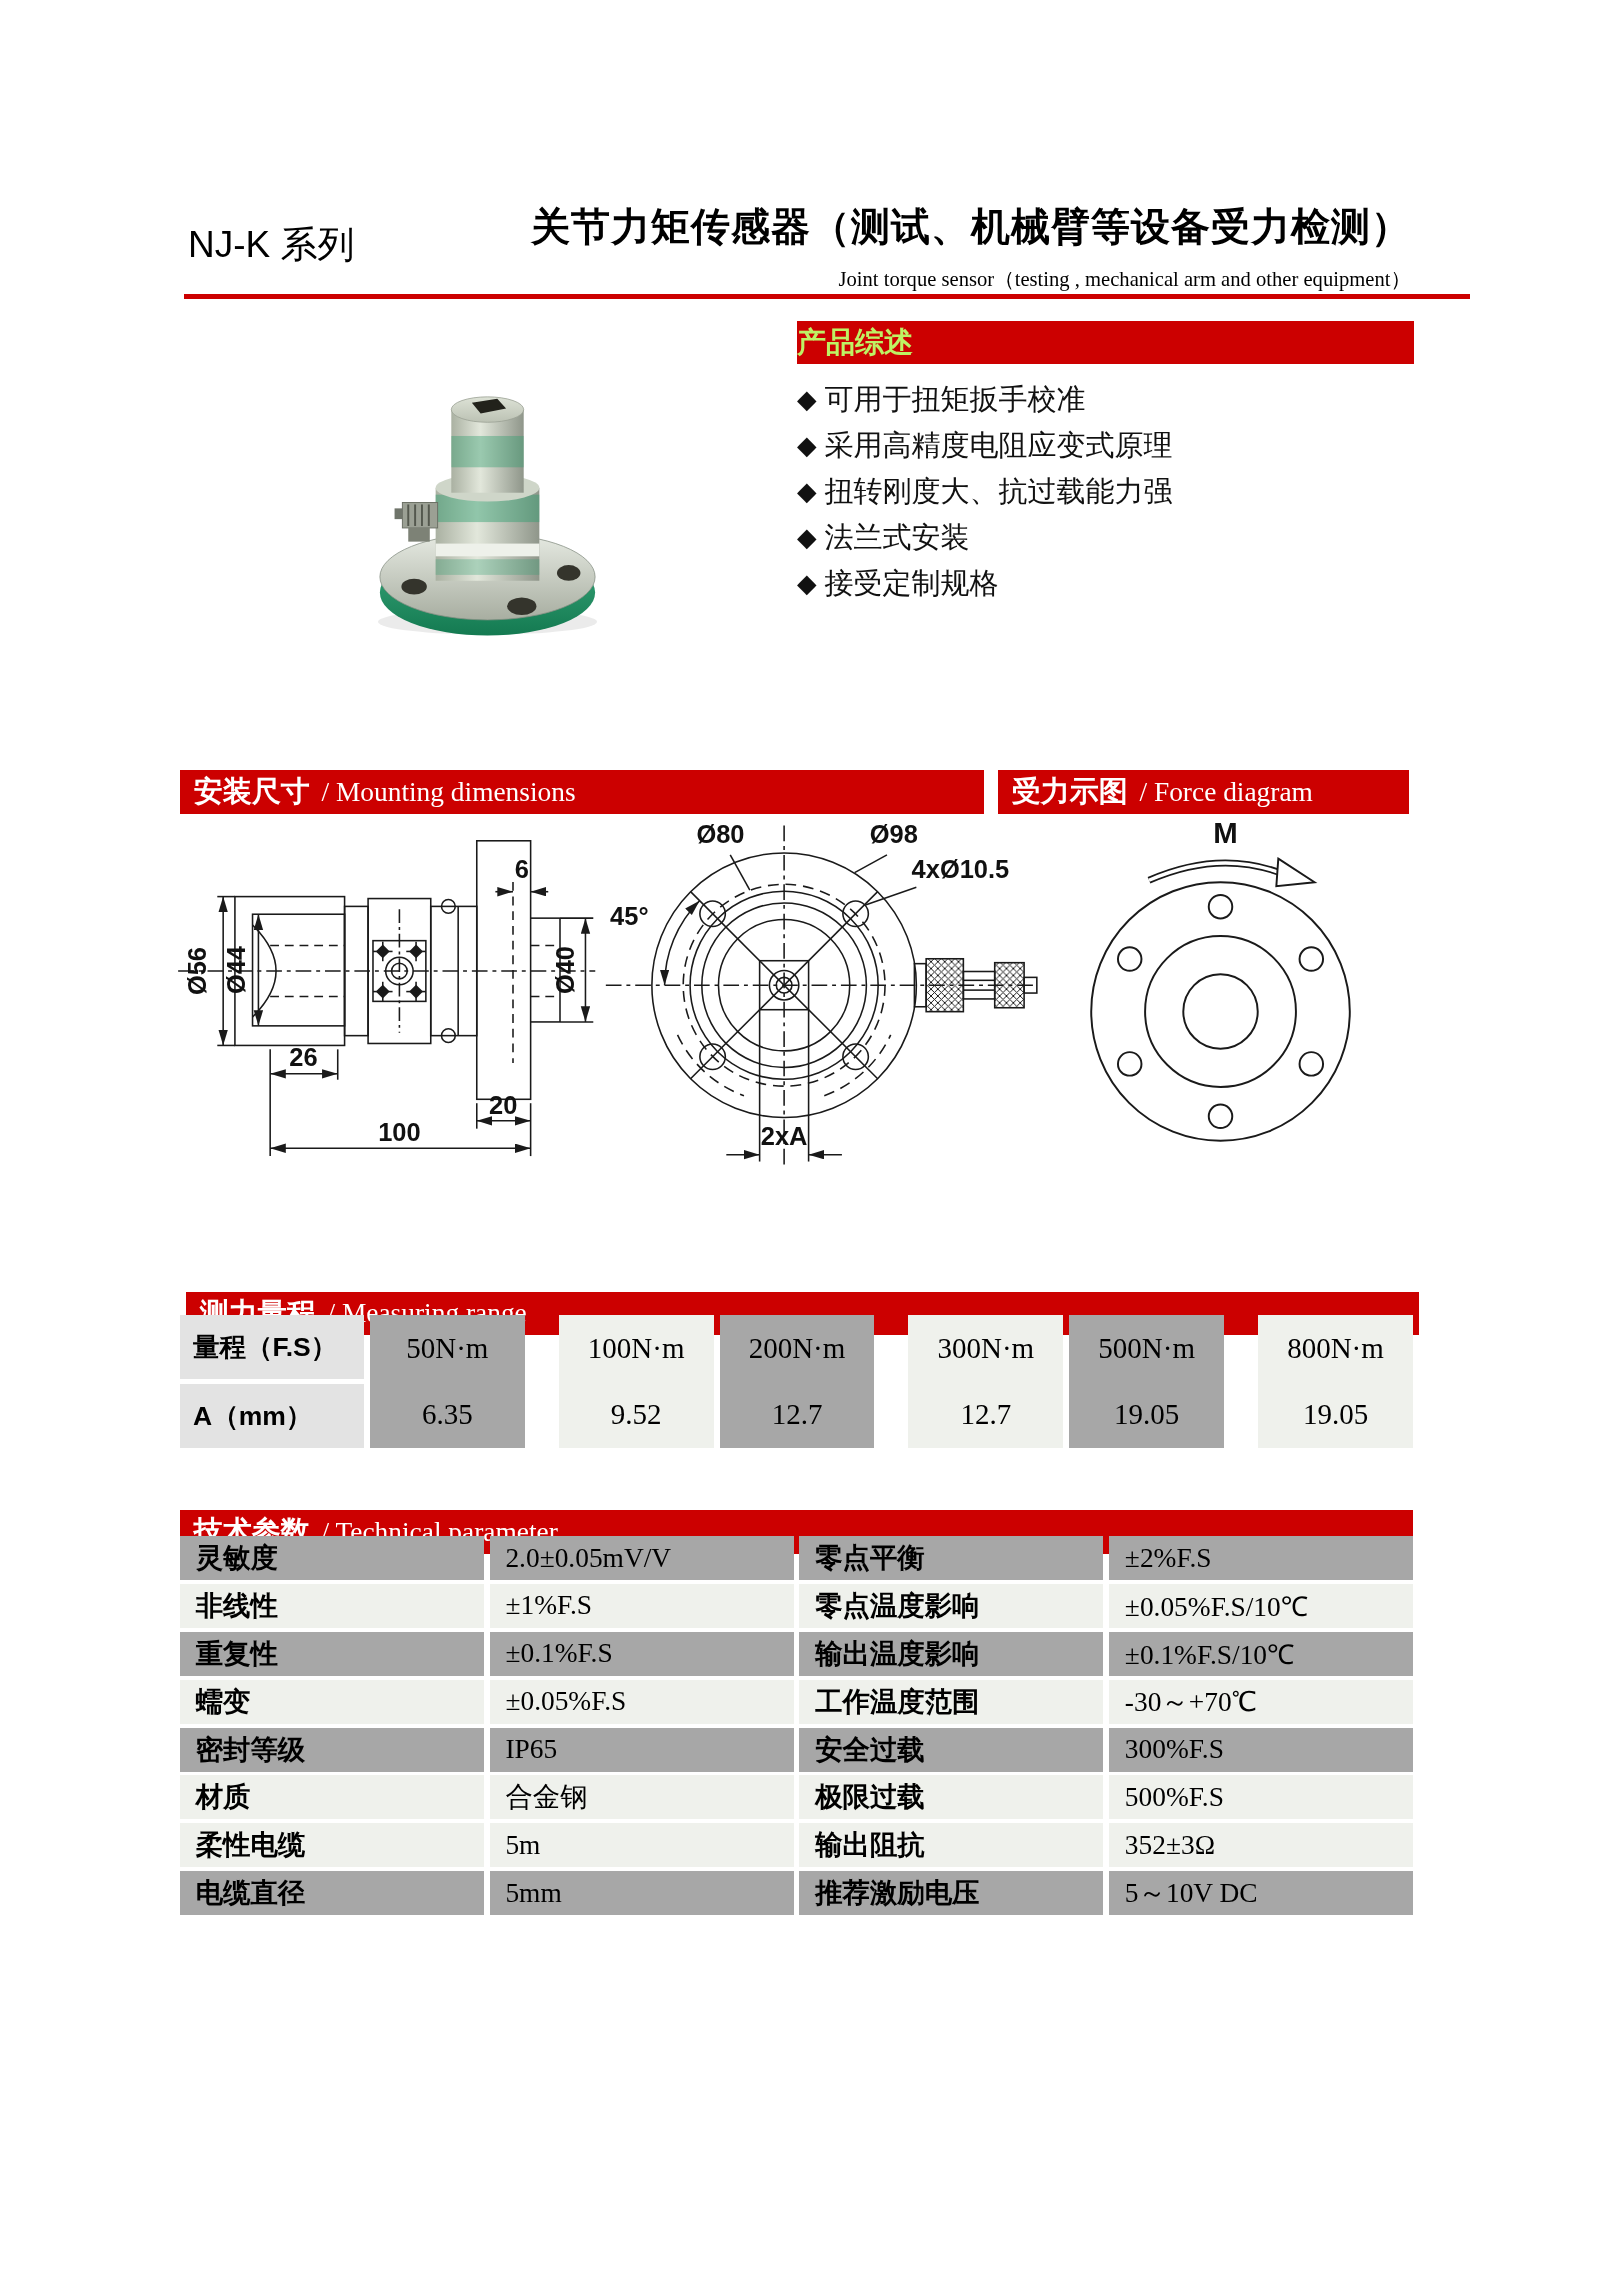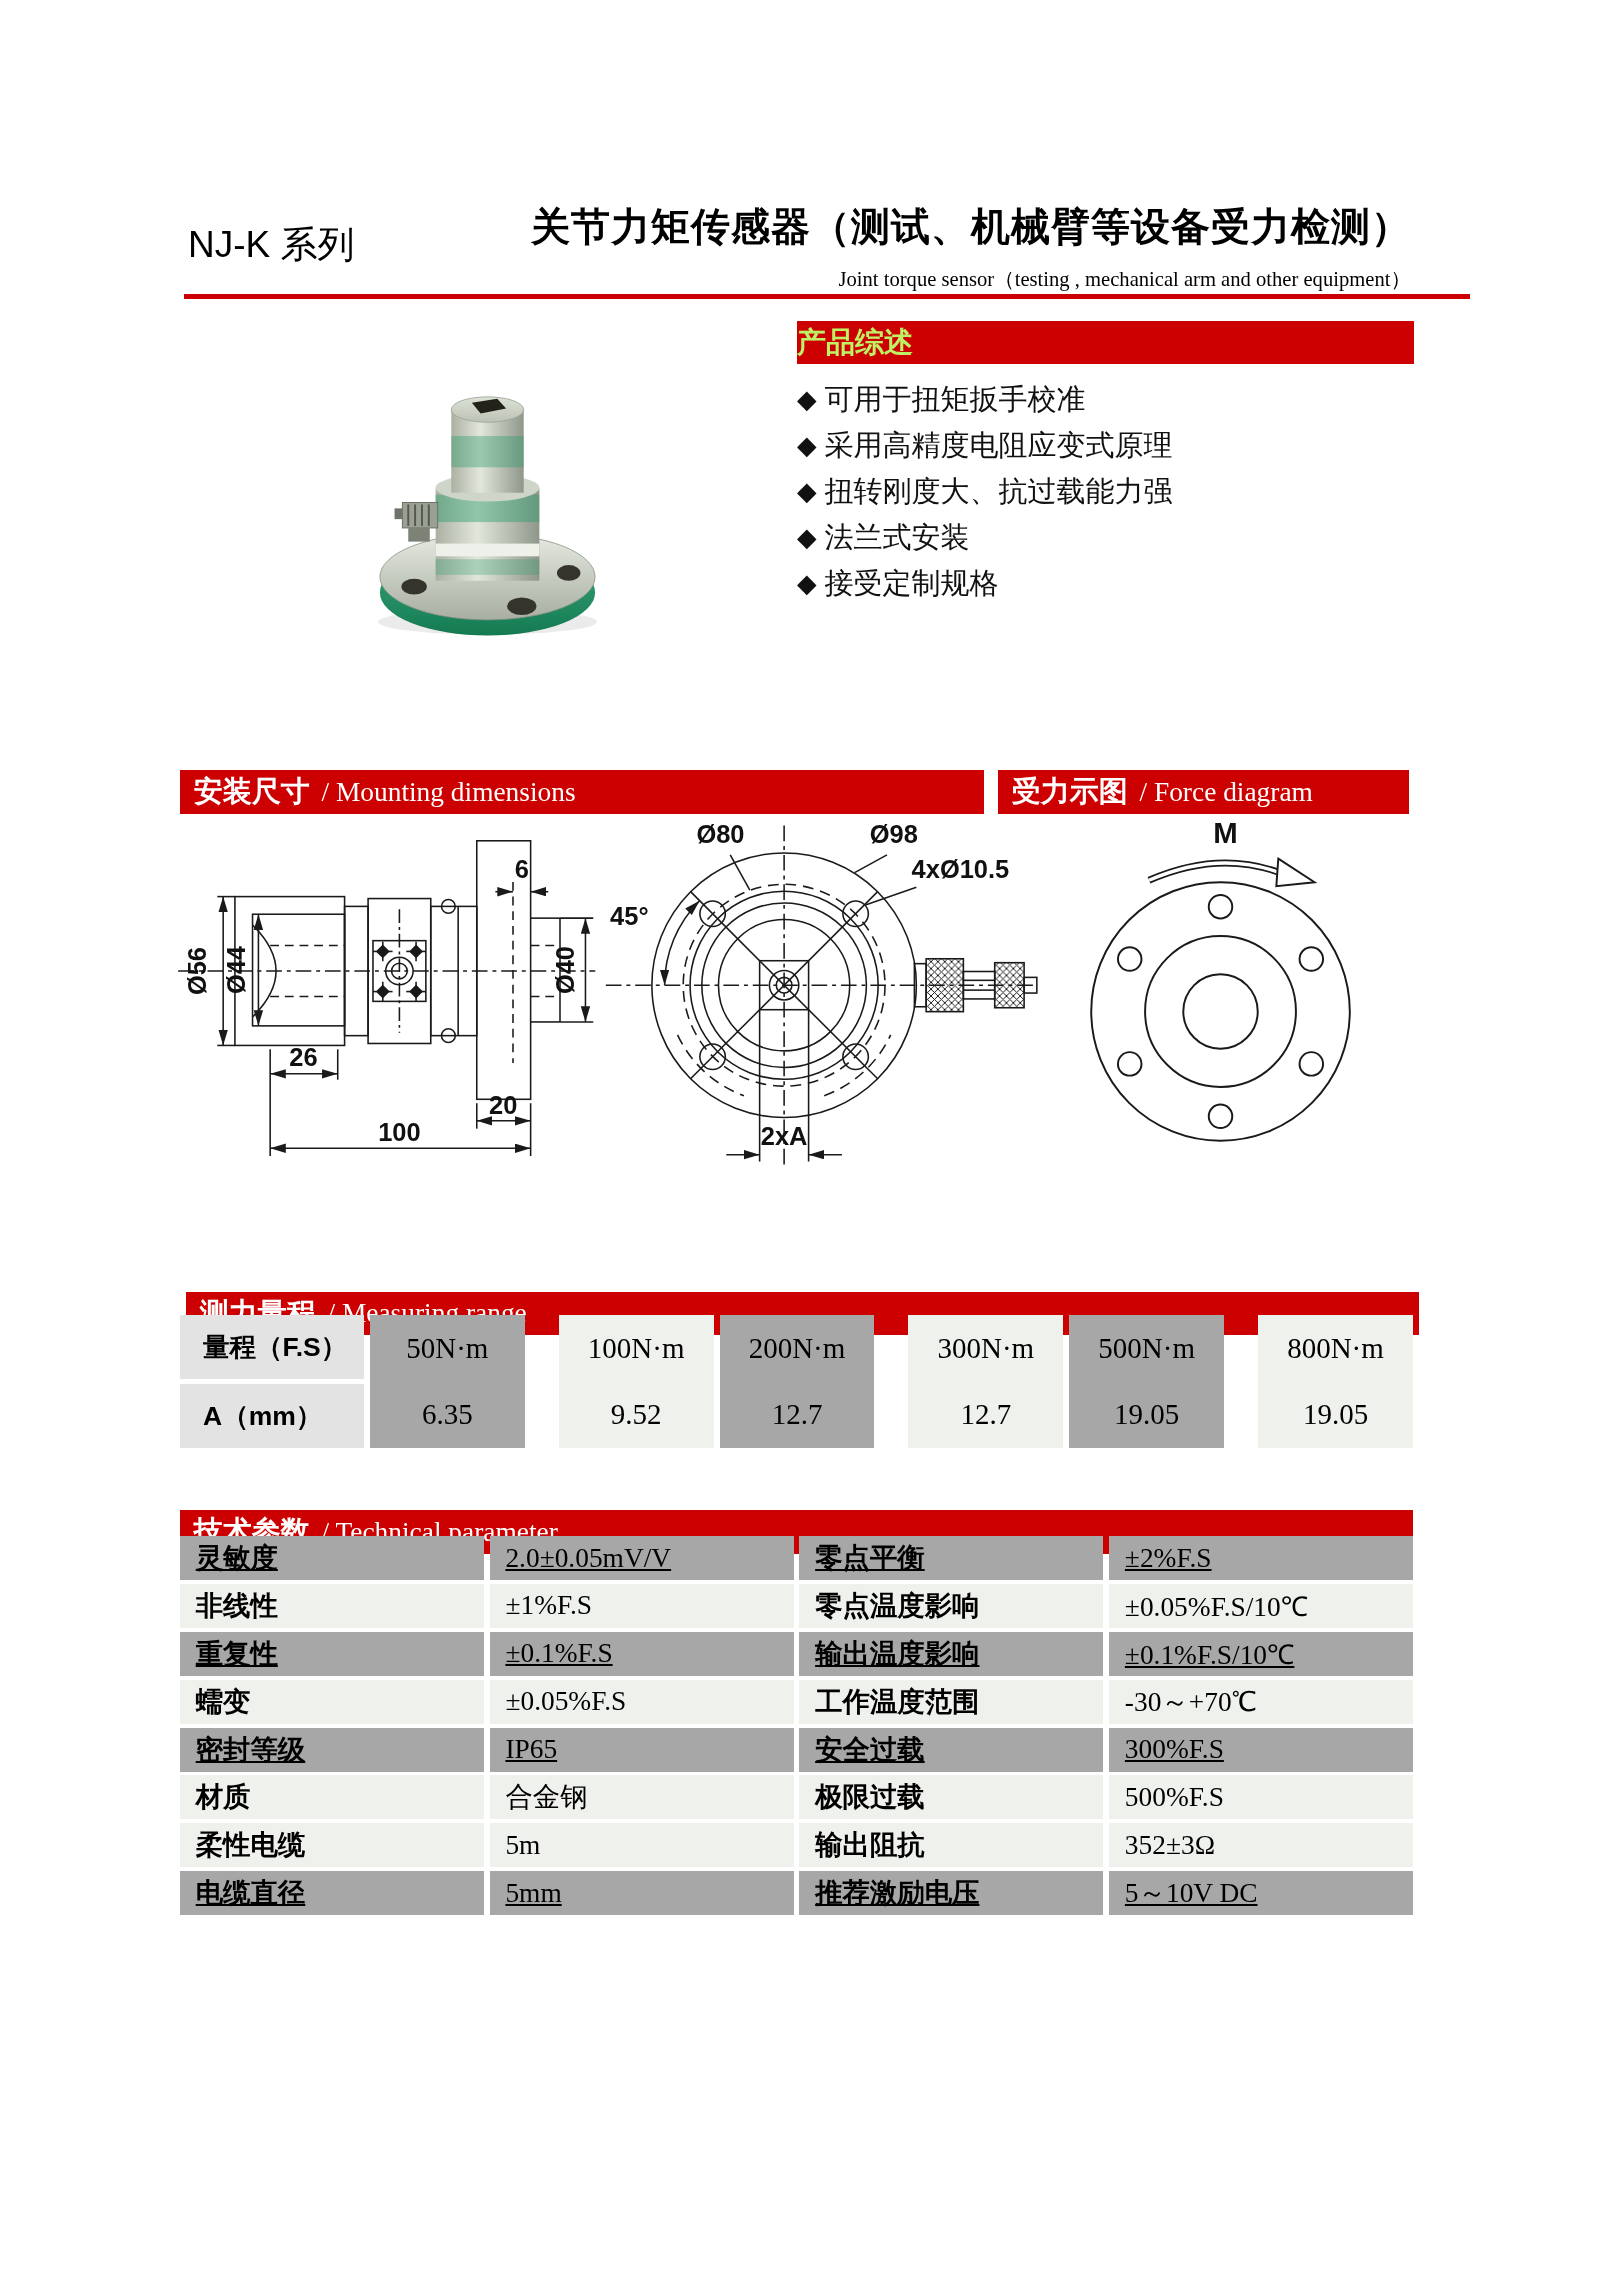--- a/index.html
+++ b/index.html
@@ -32,31 +32,31 @@
   #bar-mounting{left:180px;top:750px;width:804px;}
   #bar-force{left:998px;top:750px;width:411px;}
   #bar-range{left:186px;top:1272px;width:1233px;height:43px;}
   #bar-tech{left:180px;top:1490px;width:1233px;}
   .svg-abs{position:absolute;}
   .dim-label{font:bold 26px "Liberation Sans",sans-serif;fill:#111;}
   .m-label{font:bold 30px "Liberation Sans",sans-serif;fill:#111;}
   
   .range-table{position:absolute;left:180px;top:1315px;width:1233px;height:133px;display:flex;gap:5.9px;}
   .range-label-col{width:184px;display:flex;flex-direction:column;gap:5.9px;}
-  .range-label-chip{flex:1;background:var(--chip);display:flex;align-items:center;padding-left:23px;
+  .range-label-chip{flex:1;background:var(--chip);display:flex;align-items:center;padding-left:13px;
     font-size:26.5px;font-weight:bold;}
   .range-col{flex:1;display:flex;flex-direction:column;}
   .range-col.dark{background:var(--row-gray);}
   .range-col.light{background:var(--row-light);margin-left:28px;}
   .range-cell{height:67px;display:flex;align-items:center;justify-content:center;
     font-family:"Liberation Serif",serif;font-size:29px;}
   
   .tech-table{position:absolute;left:180px;top:1536px;width:1233px;display:flex;flex-direction:column;gap:3.9px;}
   .tech-row{display:flex;gap:5.9px;height:44px;}
-  .tech-row.gray .tech-cell{background:var(--row-gray);text-decoration:underline;}
+  .tech-row.gray .tech-cell{background:var(--row-gray);}
   .tech-row.light .tech-cell{background:var(--row-light);}
   .tech-cell{flex:1;display:flex;align-items:center;padding-left:15.7px;}
   .tech-label{font-size:27.4px;font-weight:bold;}
   .tech-value{font-family:"Liberation Serif",serif;font-size:27.4px;}
 </style>
 </head>
 <body>
 
 <div class="hdr-series">NJ-K 系列</div>
 <div class="hdr-title">关节力矩传感器（测试、机械臂等设备受力检测）</div>

